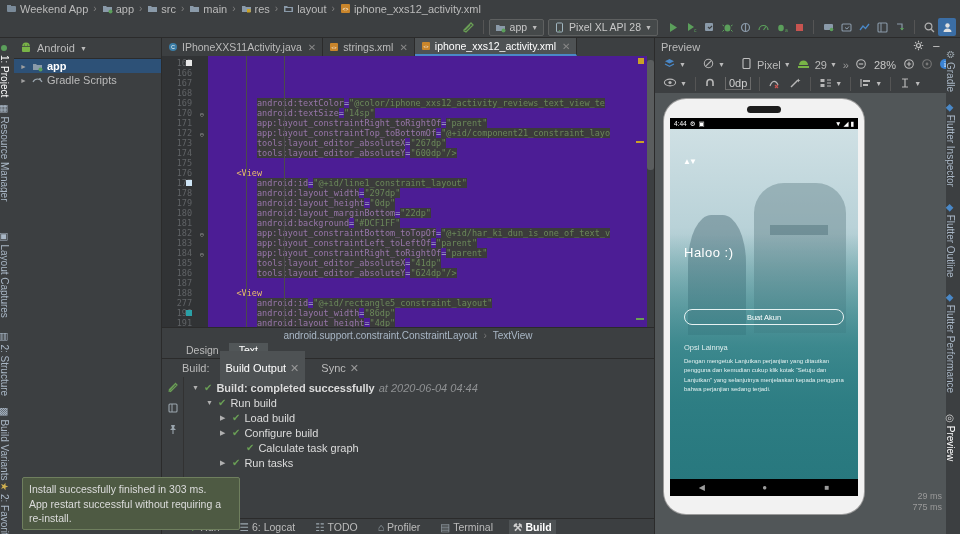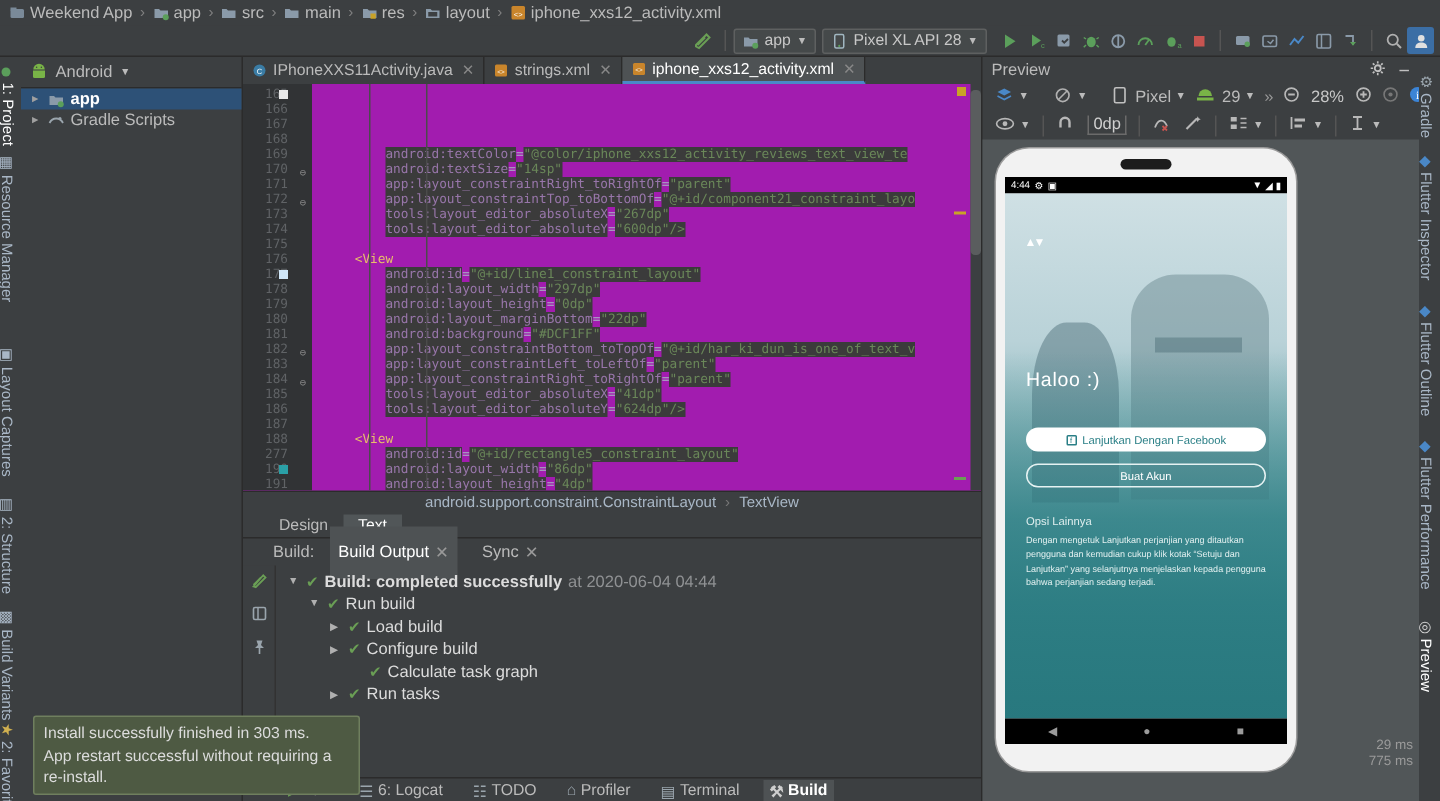--- a/index.html
+++ b/index.html
@@ -43,21 +43,21 @@
   .tri { width:8px; color:#a0a0a0; font-size:7px; }
 
   
   #editor-col { flex:1; display:flex; flex-direction:column; min-width:0; }
   #tabs { height:18px; background:#3c3f41; display:flex; align-items:flex-end; }
   .etab { display:flex; align-items:center; gap:4px; height:18px; padding:0 6px;
           font-size:10.5px; color:#bbb; border-right:1px solid #2b2b2b;}
   .etab.active { background:#4e5254; border-bottom:2px solid #4a88c7; color:#fff; }
   .etab .x { color:#888; font-size:10px; margin-left:2px; }
 
-  #code-wrap { flex:1; display:flex; background:#a21caf; position:relative; overflow:hidden; }
+  #code-wrap { flex:1; display:flex; background:#4c1d95; position:relative; overflow:hidden; }
   #gutter { width:46px; background:#313335; color:#606366; font-family:"DejaVu Sans Mono", monospace;
             font-size:8.5px; text-align:right; padding-top:2px; flex:none; position:relative;}
   #gutter .ln { height:10px; line-height:10px; padding-right:16px; position:relative;}
   .fold { position:absolute; right:4px; top:2px; width:6px; height:6px; color:#8a8a8a; font-size:7px;}
   .mark { position:absolute; right:16px; top:2px; width:6px; height:6px; }
   #code { flex:1; font-family:"DejaVu Sans Mono", monospace; font-size:8.5px;
           padding-top:2px; overflow:hidden; position:relative; white-space:pre; }
   #code .cl { height:10px; line-height:10px; padding-left:8px; }
   .k-tag   { color:#e8bf6a; }
   .k-attr  { color:#9876aa; }
@@ -78,21 +78,21 @@
   #build-head { height:18px; display:flex; align-items:center; gap:10px; padding-left:20px;
                 font-size:11px; }
   .btab { display:flex; align-items:center; gap:4px; padding:11px 6px; }
   .btab.sel { background:#4e5254; color:#fff; }
   #build-body { flex:1; display:flex; }
   #build-icons { width:22px; display:flex; flex-direction:column; align-items:center; gap:7px;
                  padding-top:4px; background:#3c3f41; border-right:1px solid #323232;}
   #build-tree { flex:1; padding-top:3px; position:relative; }
   .bline { height:15px; display:flex; align-items:center; gap:4px; font-size:11px; }
   .chk { color:#6a9f55; font-size:10px; }
-  .dim { color:#8f9193; }
+  .dim { color:#8f9193;font-style:italic; }
   #tooltip { position:absolute; left:22px; bottom:4px; width:218px;
      background:#4e5a43; border:1px solid #6f7f5e; border-radius:2px; padding:4px 6px;
      font-size:10.5px; color:#dcdcdc; line-height:1.35; }
 
   
   #toolwin { height:17px; background:#3c3f41; display:flex; align-items:center; gap:12px;
              padding-left:26px; font-size:10.5px; border-top:1px solid #2b2b2b; }
   .twb { display:flex; align-items:center; gap:3px; padding:1px 4px;}
   .twb.sel { background:#4e5254; color:#fff; font-weight:bold;}
 
@@ -738,24 +738,20 @@
 
           <div class="hiker" style="left:18px;top:86px;width:58px;height:120px;background:rgba(70,105,115,.45);"></div>
           <div class="hiker" style="left:84px;top:54px;width:92px;height:150px;background:rgba(92,124,132,.42);border-radius:30px 30px 0 0;"></div>
           <div class="hiker" style="left:100px;top:96px;width:58px;height:10px;background:rgba(60,95,105,.38);border-radius:0;"></div>
           <div style="position:absolute;inset:0;background:linear-gradient(180deg,rgba(45,127,133,0) 30%,rgba(45,127,133,.75) 62%,rgba(40,120,126,.96) 100%);"></div>
 
           <div style="position:absolute;left:13px;top:28px;color:#fff;font-size:8px;letter-spacing:-2px;">▲▼</div>
 
           <div class="title">Haloo :)</div>
 
-          <div class="btn-fb">
-            <span style="display:inline-block;width:7px;height:7px;border:1px solid #2a7f86;border-radius:1px;font-size:5px;line-height:6px;text-align:center;">f</span>
-            <span>Lanjutkan Dengan Facebook</span>
-          </div>
 
           <div class="btn-acc">
             <span>Buat Akun</span>
           </div>
 
           <div class="opsi">Opsi Lainnya</div>
           <div class="tos">Dengan mengetuk Lanjutkan perjanjian yang ditautkan pengguna dan kemudian cukup klik kotak “Setuju dan Lanjutkan” yang selanjutnya menjelaskan kepada pengguna bahwa perjanjian sedang terjadi.</div>
         </div>
 
         <div id="phone-nav">

